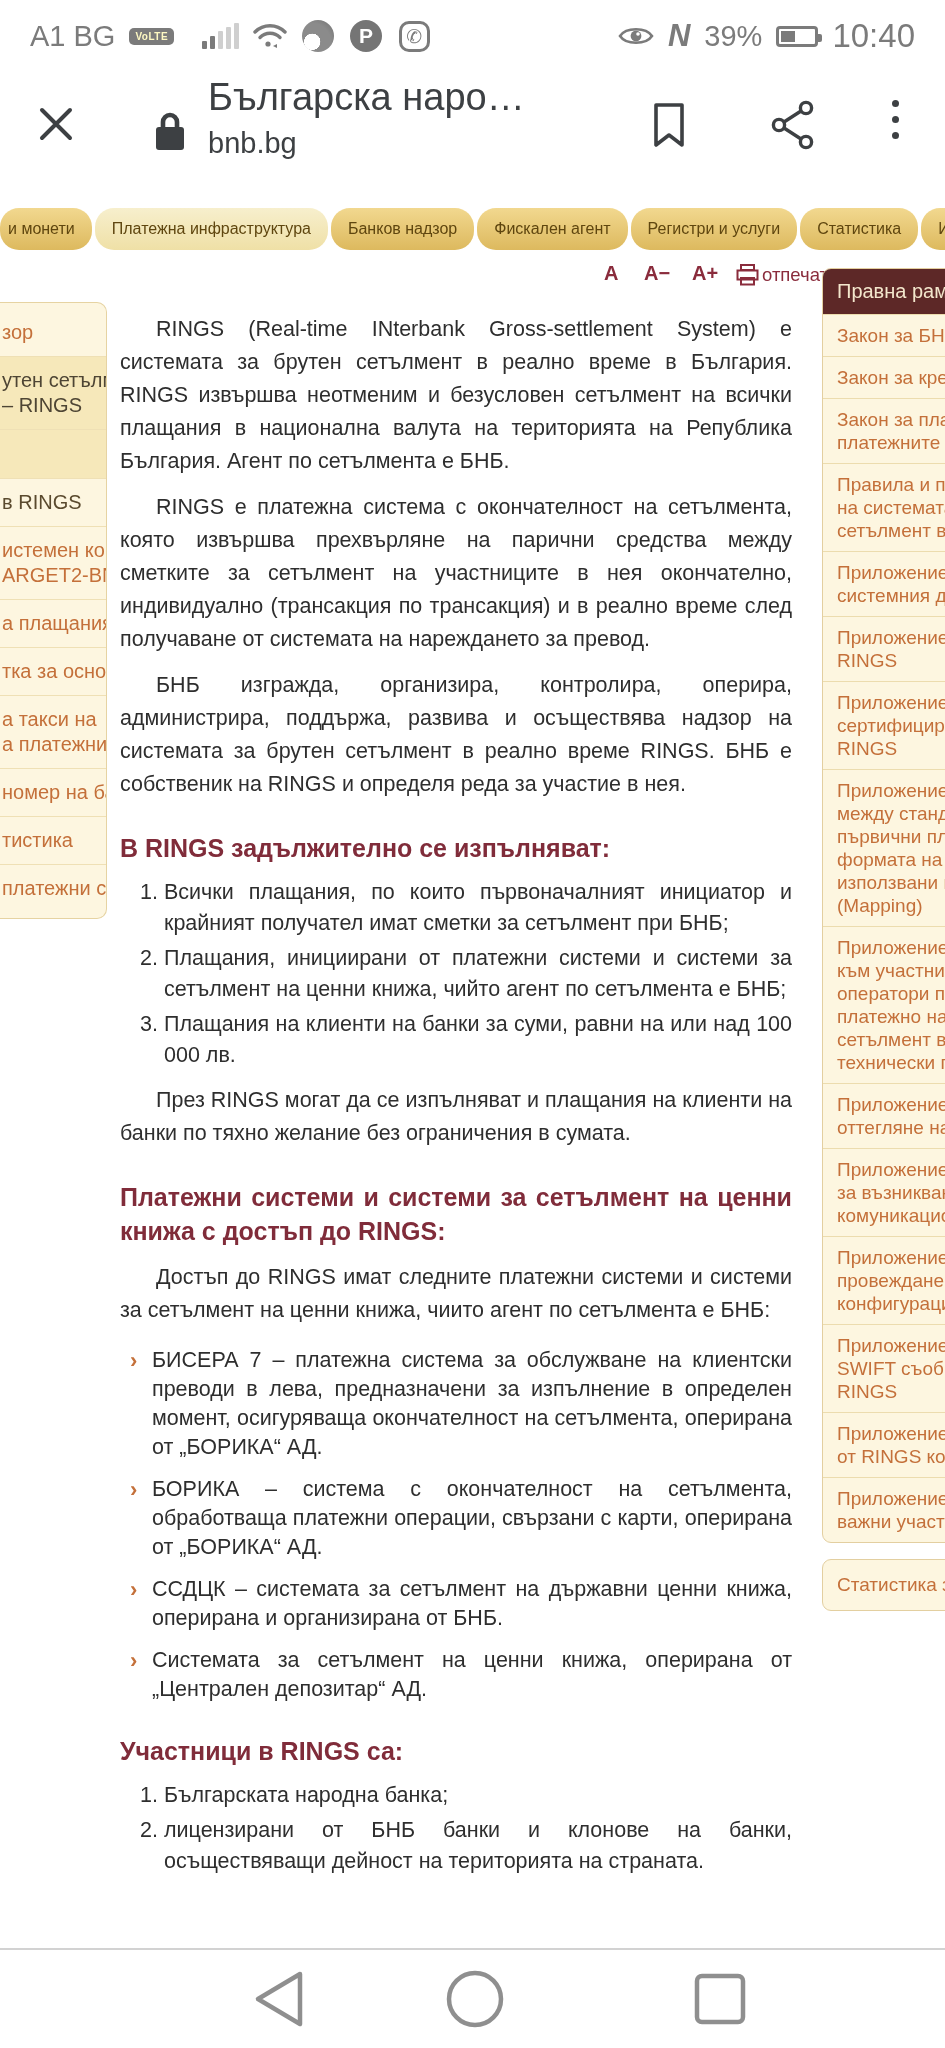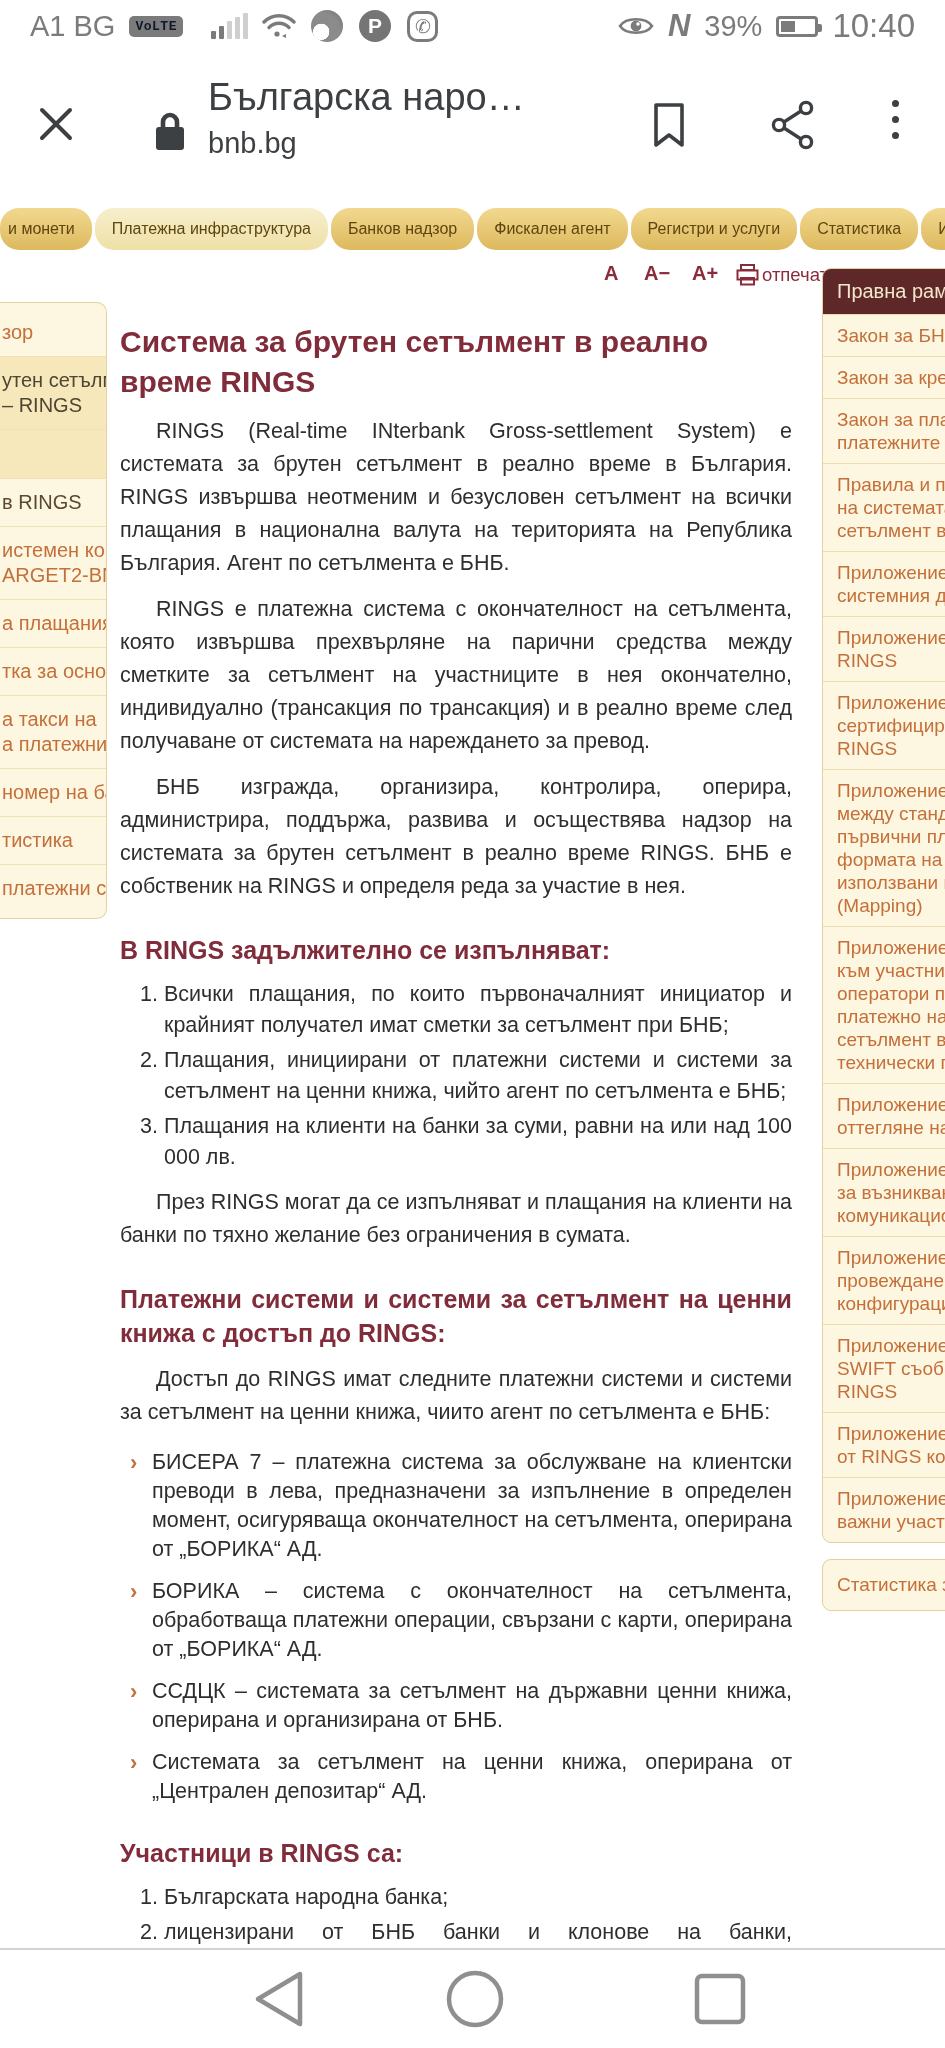--- a/index.html
+++ b/index.html
@@ -1,26 +1,26 @@
 <!DOCTYPE html>
 <html><head>
 <meta charset="utf-8">
 <style>
   html,body{margin:0;padding:0;}
   body{width:945px;height:2048px;overflow:hidden;background:#fff;
        font-family:"Liberation Sans",sans-serif;position:relative;}
   .page{position:absolute;inset:0;width:945px;height:2048px;overflow:hidden;background:#fff;}
 
   
-  .status-bar{position:absolute;top:0;left:0;width:945px;height:52px;background:#fff;
+  .status-bar{position:absolute;top:10px;left:0;width:945px;height:52px;background:#fff;
     display:flex;align-items:center;justify-content:space-between;padding:8px 30px;box-sizing:border-box;
     color:#7b7b7b;}
   .sb-left,.sb-right{display:flex;align-items:center;gap:14px;}
   .carrier{font-size:29px;}
-  .volte{background:#7b7b7b;color:#0f172a;font-size:13px;font-weight:bold;border-radius:5px;padding:3px 6px;letter-spacing:.5px;font-family:Liberation Mono, monospace;}
+  .volte{background:#7b7b7b;color:#fef9c3;font-size:10px;font-weight:bold;border-radius:5px;padding:3px 6px;letter-spacing:.5px;}
   .sig{display:flex;align-items:flex-end;gap:3px;height:26px;margin-left:14px;}
   .sig i{display:block;width:5px;border-radius:1px;}
   .sig i:nth-child(1){height:8px;background:#7b7b7b;}
   .sig i:nth-child(2){height:13px;background:#7b7b7b;}
   .sig i:nth-child(3){height:18px;background:#cfcfcf;}
   .sig i:nth-child(4){height:22px;background:#cfcfcf;}
   .sig i:nth-child(5){height:26px;background:#cfcfcf;}
   .app-ico{width:34px;height:34px;display:flex;align-items:center;justify-content:center;}
   .sphere{width:32px;height:32px;border-radius:50%;background:radial-gradient(circle at 32% 68%, #fff 0 26%, #8b8b8b 27% 60%, #6e6e6e 100%);}
   .pin{width:32px;height:32px;border-radius:50%;background:#757575;color:#fff;font-weight:bold;font-size:21px;
@@ -234,21 +234,20 @@
       <div class="lsb-item">а плащания в евро</div>
       <div class="lsb-item">тка за основни</div>
       <div class="lsb-item">а такси на
 а платежни услуги</div>
       <div class="lsb-item">номер на банкова</div>
       <div class="lsb-item">тистика</div>
       <div class="lsb-item">платежни спорове</div>
     </div>
 
     <div class="article">
-      <h1>Система за брутен сетълмент в реално време RINGS</h1>
       <p>RINGS (Real-time INterbank Gross-settlement System) е системата за брутен сетълмент в реално време в България. RINGS извършва неотменим и безусловен сетълмент на всички плащания в национална валута на територията на Република България. Агент по сетълмента е БНБ.</p>
       <p>RINGS е платежна система с окончателност на сетълмента, която извършва прехвърляне на парични средства между сметките за сетълмент на участниците в нея окончателно, индивидуално (трансакция по трансакция) и в реално време след получаване от системата на нареждането за превод.</p>
       <p>БНБ изгражда, организира, контролира, оперира, администрира, поддържа, развива и осъществява надзор на системата за брутен сетълмент в реално време RINGS. БНБ е собственик на RINGS и определя реда за участие в нея.</p>
 
       <h2>В RINGS задължително се изпълняват:</h2>
       <ol>
         <li>Всички плащания, по които първоначалният инициатор и крайният получател имат сметки за сетълмент при БНБ;</li>
         <li>Плащания, инициирани от платежни системи и системи за сетълмент на ценни книжа, чийто агент по сетълмента е БНБ;</li>
         <li>Плащания на клиенти на банки за суми, равни на или над 100 000 лв.</li>
       </ol>

